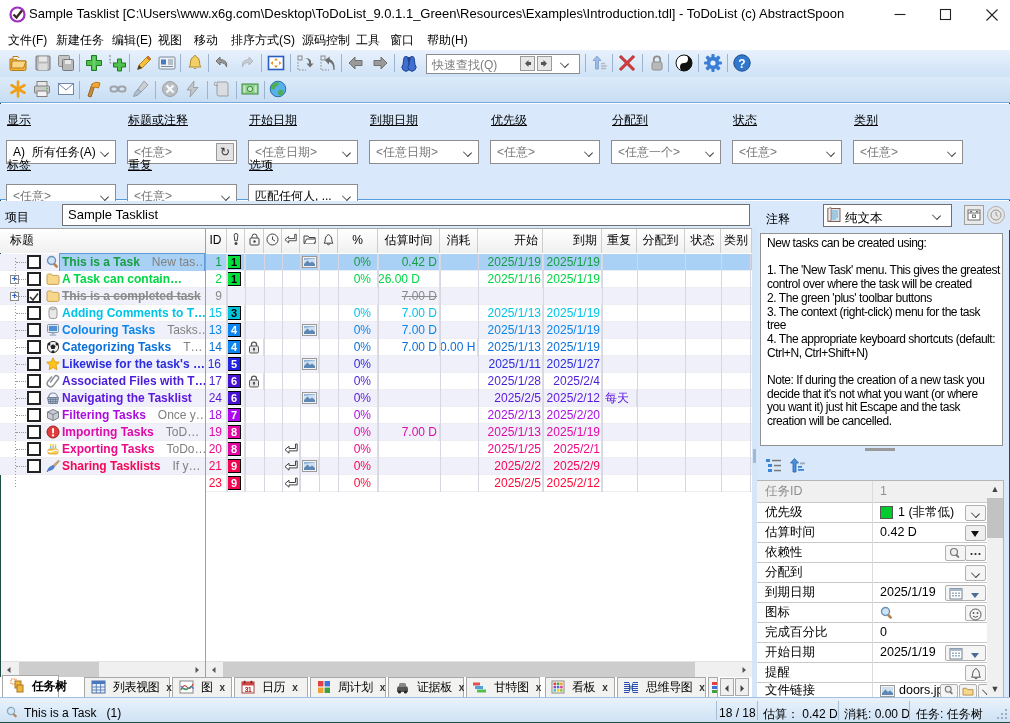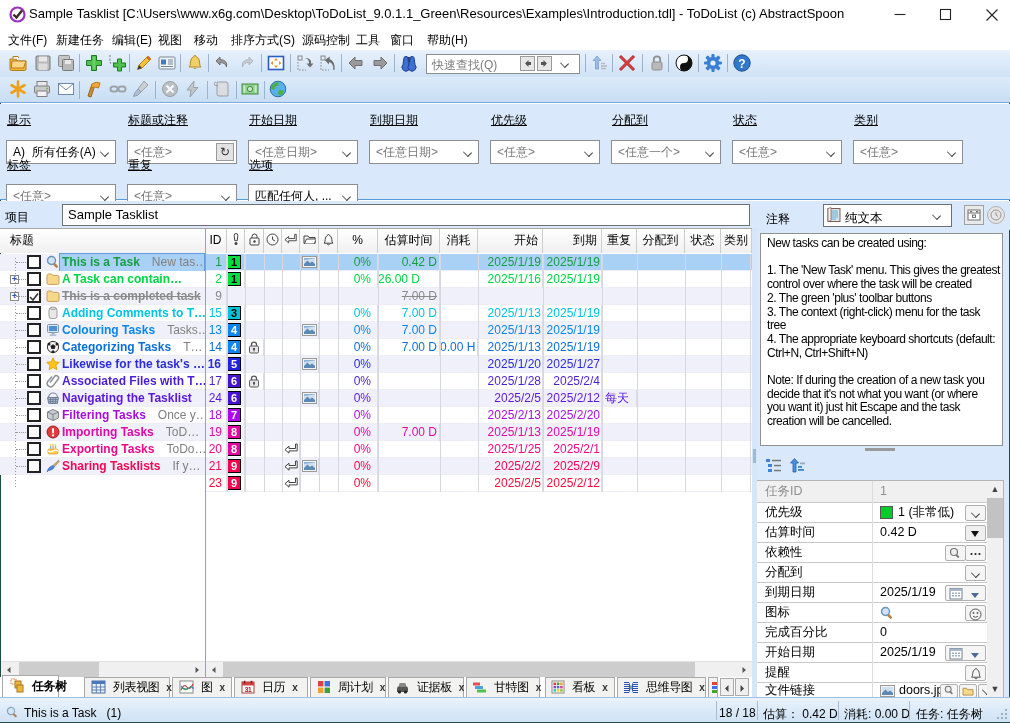--- a/index.html
+++ b/index.html
@@ -507,30 +507,30 @@
       <span class="cc" style="left:338px;width:59px;color:#0a6fd8;text-align:right;padding-right:1px;">2025/1/19</span>
     </div>
 <div class="trow" style="top:356px;background:#f0f0fa">
       <span class="cb"></span>
       <span class="ticon"><svg width="14" height="14" viewBox="0 0 14 14">
           <path d="M7 .8 L8.9 4.8 L13.3 5.3 L10 8.3 L10.9 12.7 L7 10.5 L3.1 12.7 L4 8.3 L.7 5.3 L5.1 4.8 Z" fill="#ffc21c" stroke="#d89a00" stroke-width=".8"></path>
         </svg></span>
       <span class="tlabel"><b style="color:#2b2bdf;">Likewise for the task's …</b></span>
     </div>
 <div class="crow" style="top:356px;background:#f0f0fa">
-      <span class="cc" style="left:0px;width:22px;color:#2b2bdf;text-align:right;padding-right:5px;font-weight:bold;">16</span>
+      <span class="cc" style="left:0px;width:22px;color:#2b2bdf;text-align:right;padding-right:5px;">16</span>
       <span class="cc" style="left:22px;width:18px;"><span class="prbox" style="background:#2222e0;color:#fff">5</span></span>
       <span class="cc" style="left:95px;width:19px;text-align:center;padding-top:2px;"><svg width="15" height="12" viewBox="0 0 15 12">
           <rect x=".5" y=".5" width="14" height="11" fill="#f3f3f3" stroke="#9a9a9a"></rect>
           <rect x="2" y="2" width="11" height="8" fill="#cfe0f0"></rect>
           <path d="M2 8 L5.5 4.5 L8 7 L10 5.5 L13 8 V10 H2 Z" fill="#5d87b5"></path>
           <path d="M2 4 L13 2.6 V2 H2 Z" fill="#8fb3d6"></path>
         </svg></span>
       <span class="cc" style="left:133px;width:40px;color:#2b2bdf;text-align:right;padding-right:6px;">0%</span>
-      <span class="cc" style="left:273px;width:65px;color:#2b2bdf;text-align:right;padding-right:1px;">2025/1/20</span>
+      <span class="cc" style="left:273px;width:65px;color:#2b2bdf;text-align:right;padding-right:1px;">2025/1/11</span>
       <span class="cc" style="left:338px;width:59px;color:#2b2bdf;text-align:right;padding-right:1px;">2025/1/27</span>
     </div>
 <div class="trow" style="top:373px;background:#fff">
       <span class="cb"></span>
       <span class="ticon"><svg width="14" height="14" viewBox="0 0 14 14">
           <path d="M4.2 8.5 L8.5 2.6 a2.2 2.2 0 0 1 3.6 2.6 L7.2 11.6 a3.4 3.4 0 0 1 -5.6 -3.8 L6 2.6" fill="none" stroke="#8a8f96" stroke-width="1.5"></path>
         </svg></span>
       <span class="tlabel"><b style="color:#4b1dd6;">Associated Files with T…</b></span>
     </div>
 <div class="crow" style="top:373px;background:#fff">

